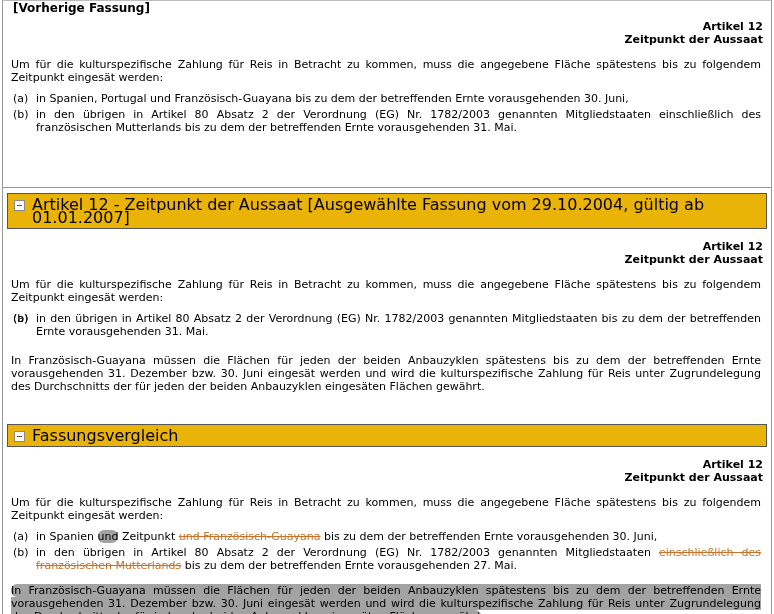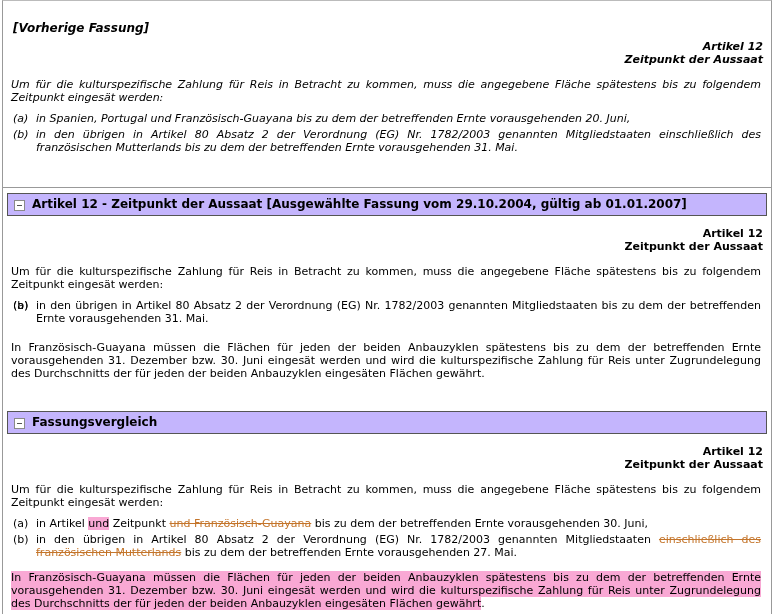--- a/index.html
+++ b/index.html
@@ -17,24 +17,23 @@
     min-height: 640px;
     margin: 0 2px;
     border-left: 1px solid #999;
     border-right: 1px solid #999;
     border-top: 1px solid #bbb;
     background: #fff;
   }
   .sec-prev {
     box-sizing: border-box;
     height: 187px;
-    padding: 20px 8px 0 8px;
+    padding: 0 8px 0 8px;
     border-bottom: 1px solid #999;
     overflow: hidden;
-    font-style: italic;
   }
   .sec-label {
     font-weight: bold;
     font-size: 12px;
     padding-left: 2px;
   }
   .article-heading {
     text-align: right;
     font-weight: bold;
     line-height: 13px;
@@ -53,24 +52,24 @@
     text-align: justify;
     margin-top: 3px;
   }
   .item .lbl { position: absolute; left: 0; top: 0; }
   .closing { margin-top: 16px; }
   .hdr {
     position: relative;
     margin: 5px 4px 0 4px;
     border: 1px solid #555;
     padding: 4px 6px 4px 24px;
-    font-weight: bold;
-    font-size: 12px;
+    font-weight: normal;
+    font-size: 16px;
     line-height: 13px;
-    background: #c4b5fd;
+    background: #eab308;
     cursor: pointer;
   }
   .collapse {
     position: absolute;
     left: 6px; top: 6px;
     width: 9px; height: 9px;
     border: 1px solid #8a8a8a;
     background: #fff;
   }
   .collapse::after {
@@ -78,39 +77,39 @@
     position: absolute;
     left: 2px; top: 4px;
     width: 5px; height: 1px;
     background: #555;
   }
   .content {
     padding: 6px 8px 26px 8px;
   }
   .content3 { padding-bottom: 4px; }
   .content3 .closing { margin-top: 12px; }
-  .ins { background: #f9a8d4; }
+  .ins { background: #a3a3a3; border-radius: 6px; }
   .del { color: #C4752B; text-decoration: line-through; }
 </style>
 </head>
 <body>
 
 <div class="page">
 
   <div class="sec-prev">
     <div class="sec-label">[Vorherige Fassung]</div>
     <div class="article-heading">
       <div>Artikel 12</div>
       <div>Zeitpunkt der Aussaat</div>
     </div>
     <div class="para">Um für die kulturspezifische Zahlung für Reis in Betracht zu kommen, muss die angegebene Fläche spätestens bis zu folgendem Zeitpunkt eingesät werden:</div>
     <div class="items">
       <div class="item">
         <span class="lbl">(a)</span>
-        <span class="txt">in Spanien, Portugal und Französisch-Guayana bis zu dem der betreffenden Ernte vorausgehenden 20. Juni,</span>
+        <span class="txt">in Spanien, Portugal und Französisch-Guayana bis zu dem der betreffenden Ernte vorausgehenden 30. Juni,</span>
       </div>
       <div class="item">
         <span class="lbl">(b)</span>
         <span class="txt">in den übrigen in Artikel 80 Absatz 2 der Verordnung (EG) Nr. 1782/2003 genannten Mitgliedstaaten einschließlich des französischen Mutterlands bis zu dem der betreffenden Ernte vorausgehenden 31. Mai.</span>
       </div>
     </div>
   </div>
 
   <div class="hdr">
     <span class="collapse"></span>
@@ -142,21 +141,21 @@
 
   <div class="content content3">
     <div class="article-heading">
       <div>Artikel 12</div>
       <div>Zeitpunkt der Aussaat</div>
     </div>
     <div class="para">Um für die kulturspezifische Zahlung für Reis in Betracht zu kommen, muss die angegebene Fläche spätestens bis zu folgendem Zeitpunkt eingesät werden:</div>
     <div class="items">
       <div class="item">
         <span class="lbl">(a)</span>
-        <span class="txt"><span>in Artikel </span><span class="ins">und</span><span> Zeitpunkt </span><span class="del">und Französisch-Guayana</span><span> bis zu dem der betreffenden Ernte vorausgehenden 30. Juni,</span></span>
+        <span class="txt"><span>in Spanien </span><span class="ins">und</span><span> Zeitpunkt </span><span class="del">und Französisch-Guayana</span><span> bis zu dem der betreffenden Ernte vorausgehenden 30. Juni,</span></span>
       </div>
       <div class="item">
         <span class="lbl">(b)</span>
         <span class="txt"><span>in den übrigen in Artikel 80 Absatz 2 der Verordnung (EG) Nr. 1782/2003 genannten Mitgliedstaaten </span><span class="del">einschließlich des französischen Mutterlands</span><span> bis zu dem der betreffenden Ernte vorausgehenden 27. Mai.</span></span>
       </div>
     </div>
     <div class="para closing"><span class="ins">In Französisch-Guayana müssen die Flächen für jeden der beiden Anbauzyklen spätestens bis zu dem der betreffenden Ernte vorausgehenden 31. Dezember bzw. 30. Juni eingesät werden und wird die kulturspezifische Zahlung für Reis unter Zugrundelegung des Durchschnitts der für jeden der beiden Anbauzyklen eingesäten Flächen gewährt</span><span>.</span></div>
   </div>
 
 </div>

